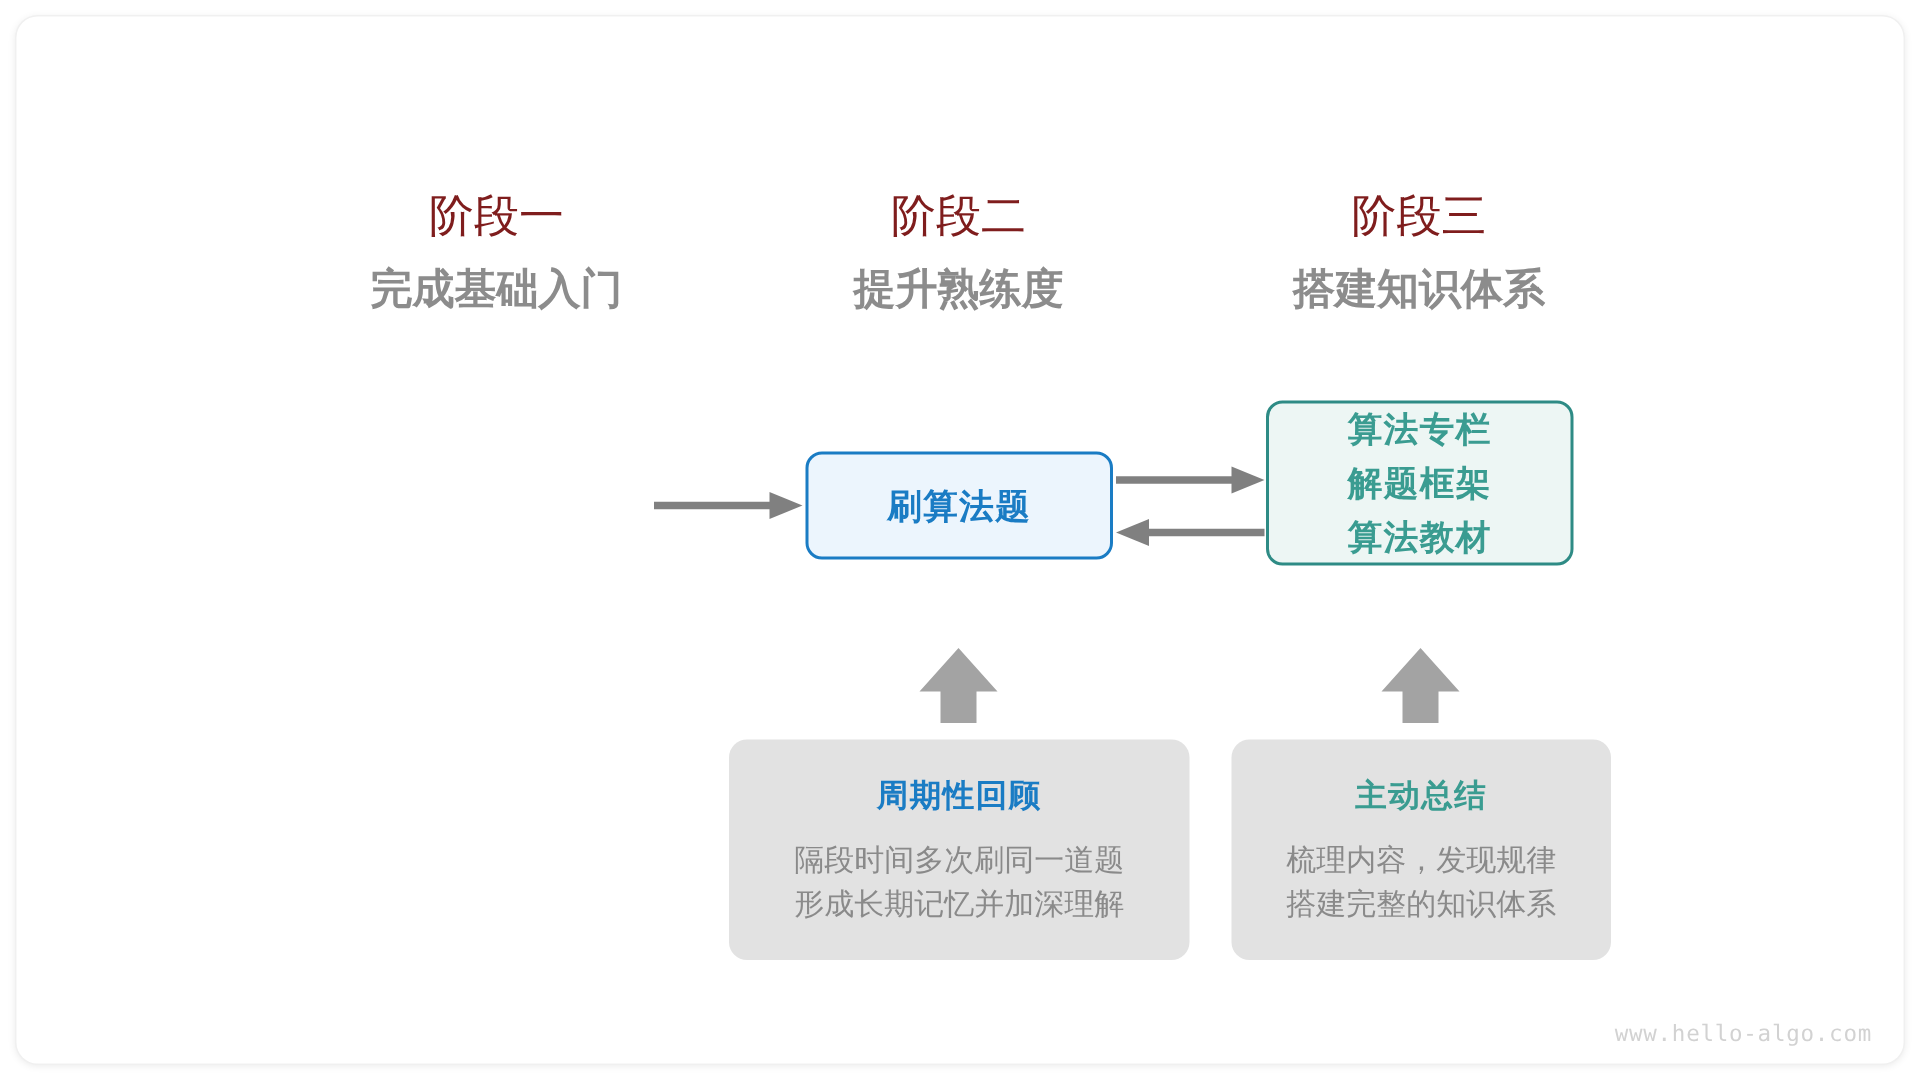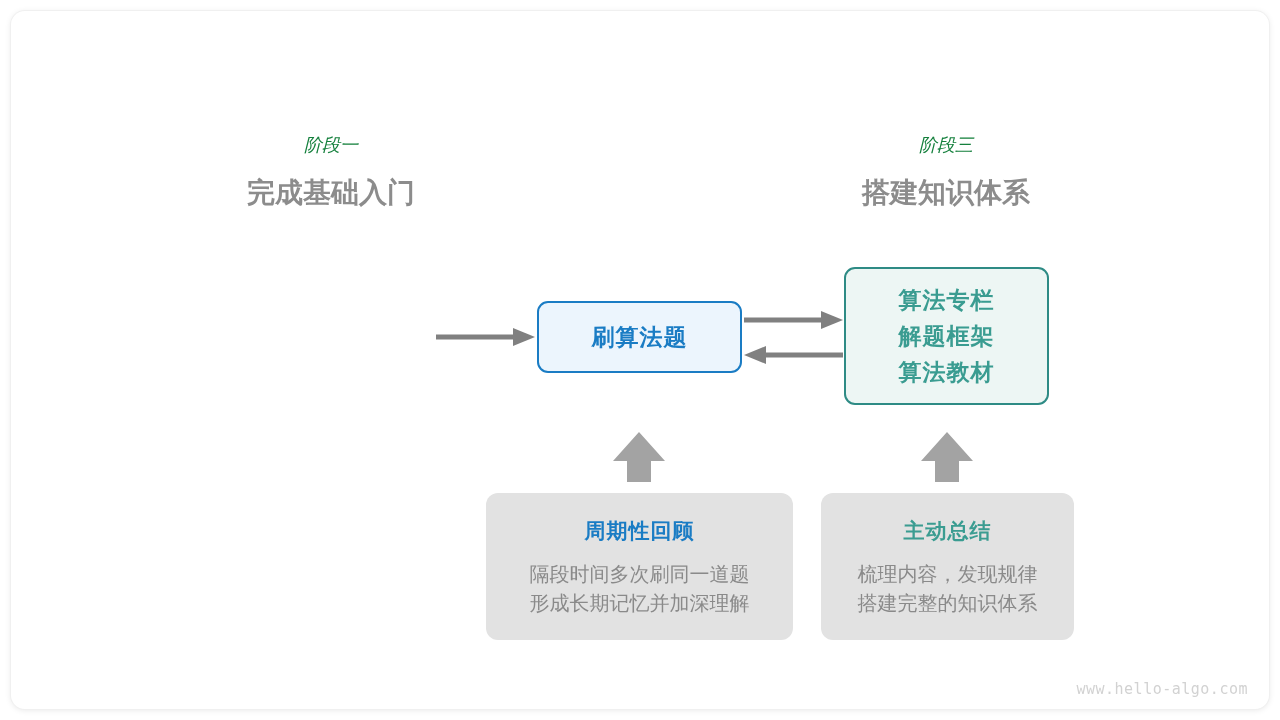--- a/index.html
+++ b/index.html
@@ -30,26 +30,25 @@
     box-sizing: border-box;
   }
 
   
   .stage {
     position: absolute;
     text-align: center;
     width: 240px;
   }
   .stage-num {
-    font-size: 18px;
-    color: #15803d;
+    font-size: 30px;
+    color: #7f1d1d;
     line-height: 34px;
     font-weight: 400;
     white-space: nowrap;
-    font-style: italic;
   }
   .stage-title {
     font-size: 28px;
     color: #8c8c8c;
     font-weight: bold;
     line-height: 30px;
     margin-top: 16px;
     white-space: nowrap;
   }
 
@@ -135,31 +134,35 @@
 </head>
 <body>
 
 <div id="canvas">
   <div class="card"></div>
 
   <div class="stage" style="left:211px; top:128px;">
     <div class="stage-num">阶段一</div>
     <div class="stage-title">完成基础入门</div>
   </div>
+  <div class="stage" style="left:519px; top:128px;">
+    <div class="stage-num">阶段二</div>
+    <div class="stage-title">提升熟练度</div>
+  </div>
   <div class="stage" style="left:826px; top:128px;">
     <div class="stage-num">阶段三</div>
     <div class="stage-title">搭建知识体系</div>
   </div>
 
 
   <div class="fbox blue" style="left:537px; top:301px; width:205px; height:72px;">
     <span>刷算法题</span>
   </div>
 
-  <div class="fbox teal" style="left:844px; top:267px; width:205px; height:138px;">
+  <div class="fbox teal" style="left:844px; top:267px; width:205px; height:110px;">
     <span>算法专栏</span>
     <span>解题框架</span>
     <span>算法教材</span>
   </div>
 
   <div class="note" style="left:486px; top:493px; width:307px; height:147px;">
     <div class="note-title blue">周期性回顾</div>
     <div class="note-body">隔段时间多次刷同一道题</div>
     <div class="note-body">形成长期记忆并加深理解</div>
   </div>

